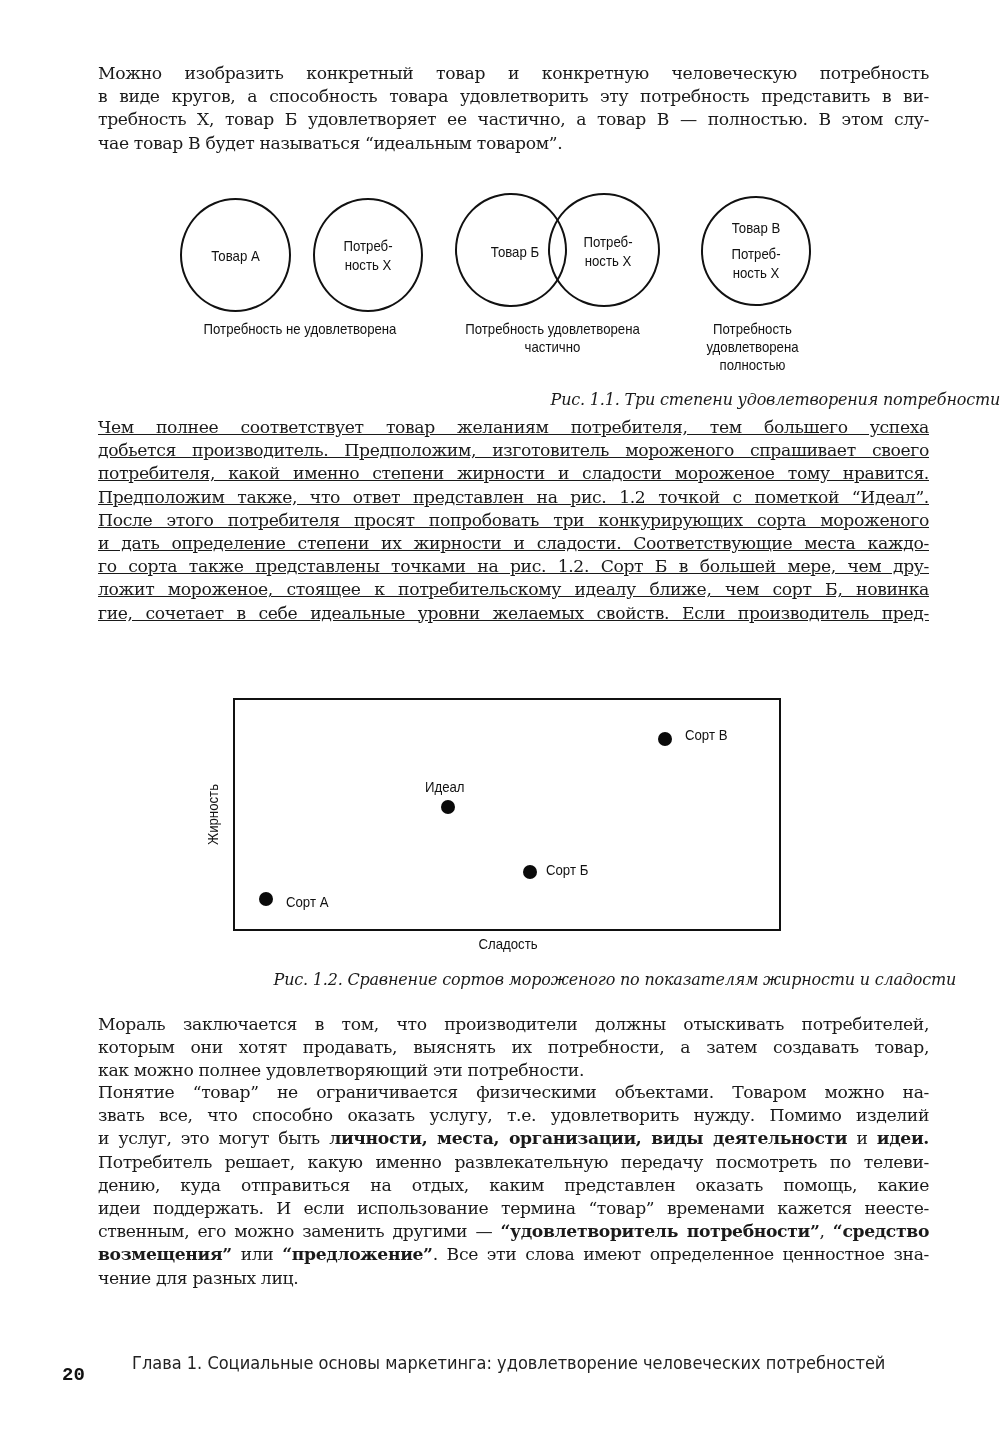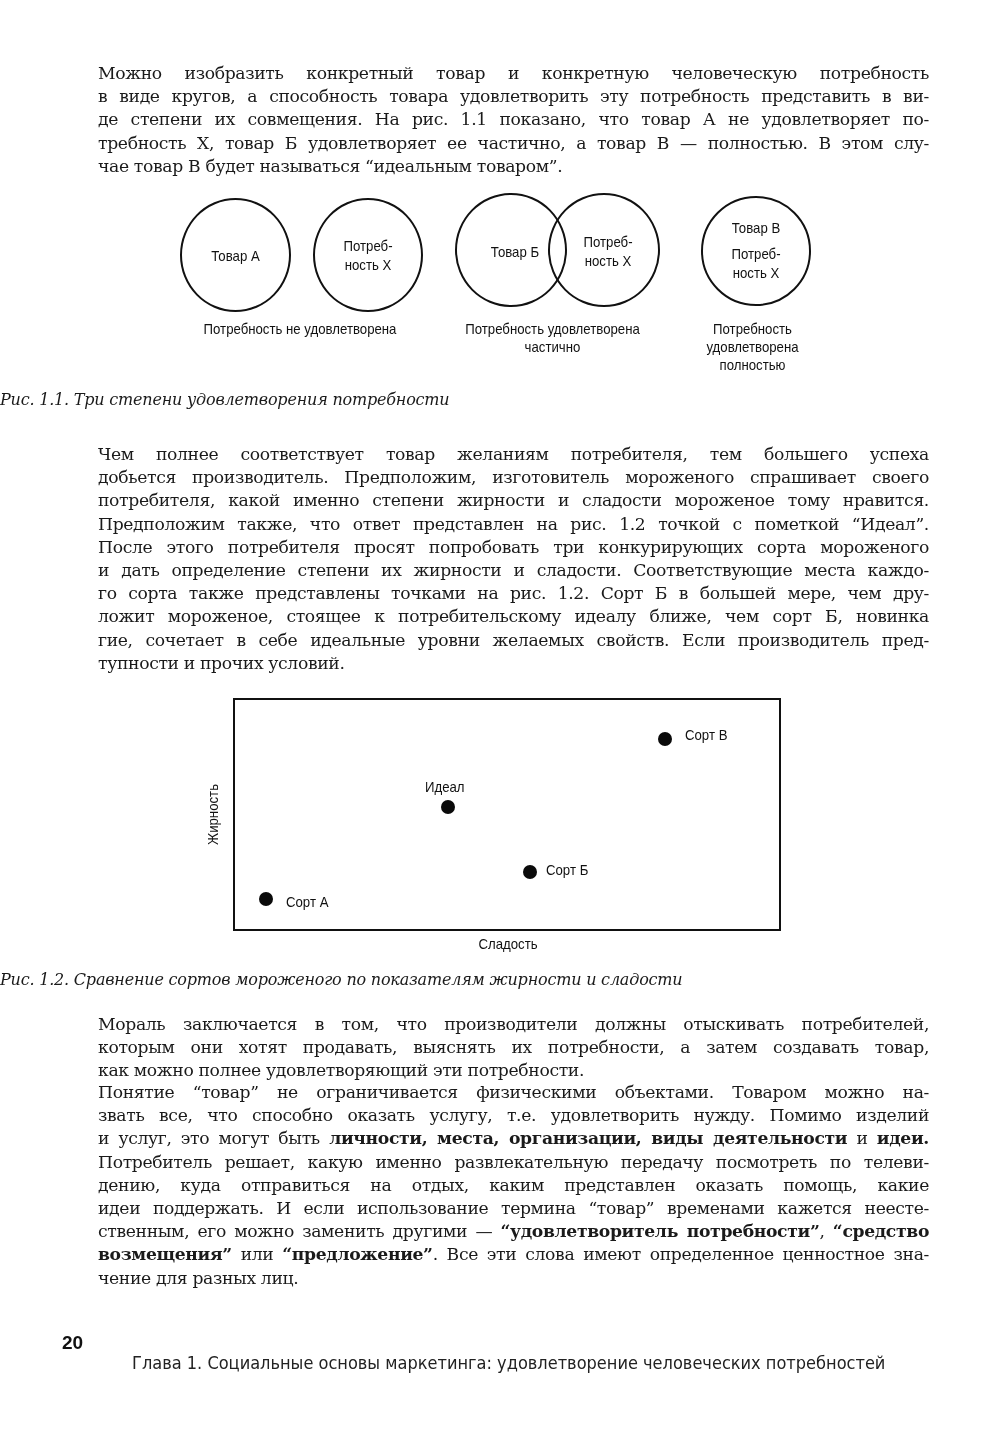--- a/index.html
+++ b/index.html
@@ -4,45 +4,44 @@
 <style>
   html, body { margin:0; padding:0; background:#ffffff; }
   body { width:1000px; height:1441px; position:relative; overflow:hidden;
          font-family:"DejaVu Serif", "Liberation Serif", serif; color:#1a1a1a; }
   .para { position:absolute; left:98px; width:831px; font-size:17.2px; line-height:23.2px;
           text-align:justify; font-family:"DejaVu Serif", serif; letter-spacing:-0.35px; }
   .para .ln { display:block; text-align:justify; text-align-last:justify; white-space:nowrap; height:23.2px; }
   .para .ln.last { text-align-last:left; }
   b { font-weight:bold; }
   .caption { position:absolute; font-family:"DejaVu Serif", serif; font-style:italic; font-size:16px;
-             text-align:left; color:#1a1a1a; letter-spacing:-0.2px; }
+             text-align:right; color:#1a1a1a; letter-spacing:-0.2px; }
   .fig { position:absolute; }
   .circle { position:absolute; border:2px solid #111; border-radius:50%; box-sizing:border-box; }
   .ctext { position:absolute; font-family:"Liberation Sans", sans-serif; font-size:15px; line-height:19px;
            text-align:center; color:#111; transform:scaleX(0.88); }
   .flabel { position:absolute; font-family:"Liberation Sans", sans-serif; font-size:15px; line-height:18px;
             text-align:center; color:#111; transform:scaleX(0.88); transform-origin:center top; }
   .plot { position:absolute; left:233px; top:698px; width:548px; height:233px; border:2px solid #111; box-sizing:border-box; }
   .dot { position:absolute; width:14px; height:14px; border-radius:50%; background:#0a0a0a; }
   .dlabel { position:absolute; font-family:"Liberation Sans", sans-serif; font-size:15px; color:#111;
             transform:scaleX(0.88); transform-origin:left top; white-space:nowrap; }
   .ylabel { position:absolute; font-family:"Liberation Sans", sans-serif; font-size:15px; color:#111;
             transform:rotate(-90deg) scaleX(0.88); transform-origin:center center; white-space:nowrap; }
-  .footer-num { position:absolute; left:62px; top:1332px; font-family:Liberation Sans, sans-serif;
+  .footer-num { position:absolute; left:62px; top:1364px; font-family:Liberation Mono, monospace;
                 font-weight:bold; font-size:19px; color:#111; }
   .footer-title { position:absolute; left:132px; top:1352px; font-family:"DejaVu Sans", sans-serif;
                   font-size:18px; color:#222; transform:scaleX(0.9); transform-origin:left top; white-space:nowrap; }
 </style>
 </head>
 <body>
 
 <div class="para" style="top:62px;">
   <span class="ln" style="padding-left:0;">Можно изобразить конкретный товар и конкретную человеческую потребность</span>
   <span class="ln">в виде кругов, а способность товара удовлетворить эту потребность представить в ви-</span>
-  <span class="ln">де степени их совмещения. На рис. 1.1 показано, что товар А не удовлетворяет по-</span>
   <span class="ln">требность X, товар Б удовлетворяет ее частично, а товар В — полностью. В этом слу-</span>
   <span class="ln last">чае товар В будет называться “идеальным товаром”.</span>
 </div>
 
 <div class="fig" style="left:0;top:0;width:1000px;height:420px;">
   <div class="circle" style="left:180px;top:198px;width:111px;height:114px;"></div>
   <div class="ctext" style="left:180px;top:246px;width:111px;">Товар А</div>
 
   <div class="circle" style="left:313px;top:198px;width:110px;height:114px;"></div>
   <div class="ctext" style="left:313px;top:236px;width:110px;">
@@ -73,31 +72,30 @@
   </div>
   <div class="flabel" style="left:680px;top:320px;width:145px;">
     <span>Потребность</span><br>
     <span>удовлетворена</span><br>
     <span>полностью</span>
   </div>
 </div>
 
 <div class="caption" style="left:0;width:1000px;top:390px;">Рис. 1.1. Три степени удовлетворения потребности</div>
 
-<div class="para" style="top:443px;">
+<div class="para" style="top:416px;text-decoration:underline;">
   <span class="ln">Чем полнее соответствует товар желаниям потребителя, тем большего успеха</span>
   <span class="ln">добьется производитель. Предположим, изготовитель мороженого спрашивает своего</span>
   <span class="ln">потребителя, какой именно степени жирности и сладости мороженое тому нравится.</span>
   <span class="ln">Предположим также, что ответ представлен на рис. 1.2 точкой с пометкой “Идеал”.</span>
   <span class="ln">После этого потребителя просят попробовать три конкурирующих сорта мороженого</span>
   <span class="ln">и дать определение степени их жирности и сладости. Соответствующие места каждо-</span>
   <span class="ln">го сорта также представлены точками на рис. 1.2. Сорт Б в большей мере, чем дру-</span>
   <span class="ln">ложит мороженое, стоящее к потребительскому идеалу ближе, чем сорт Б, новинка</span>
   <span class="ln">гие, сочетает в себе идеальные уровни желаемых свойств. Если производитель пред-</span>
-  <span class="ln last">тупности и прочих условий.</span>
 </div>
 
 <div class="plot">
   <div class="dot" style="left:24px;top:192px;"></div>
   <div class="dlabel" style="left:51px;top:193px;">Сорт А</div>
 
   <div class="dot" style="left:206px;top:100px;"></div>
   <div class="dlabel" style="left:190px;top:78px;">Идеал</div>
 
   <div class="dot" style="left:288px;top:165px;"></div>

